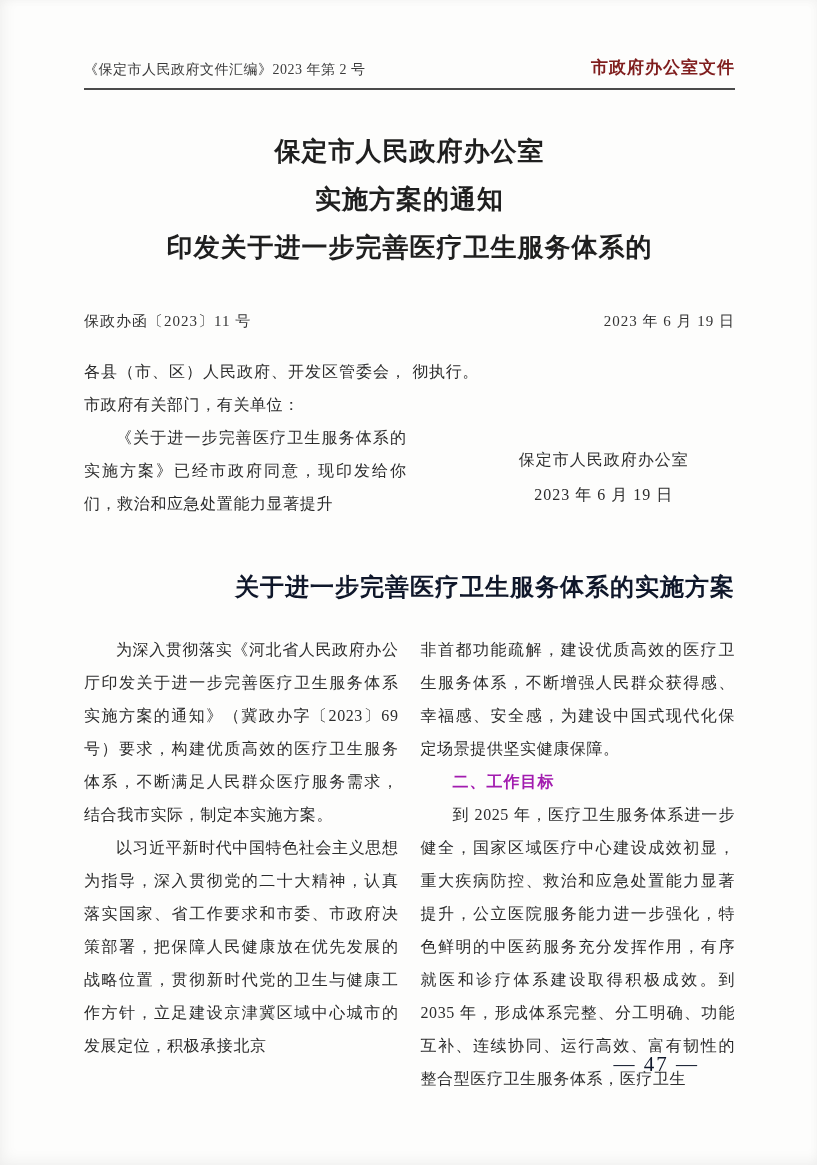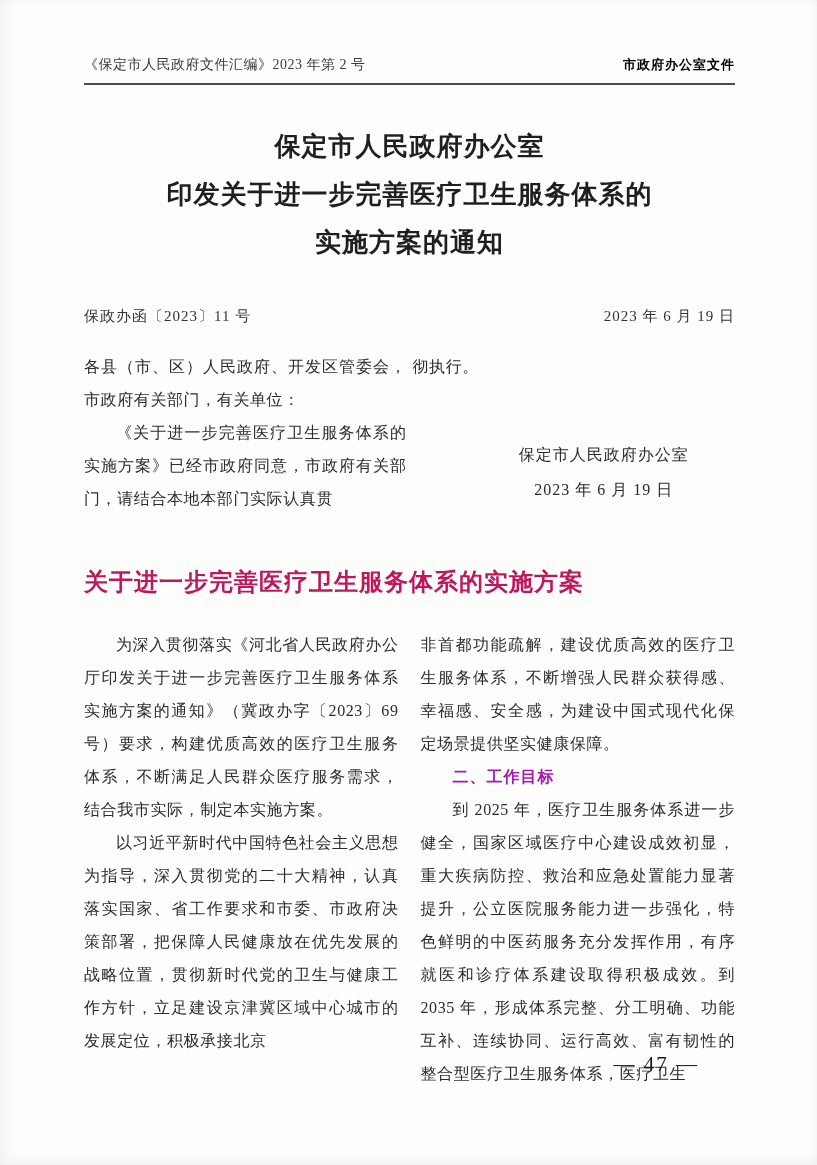--- a/index.html
+++ b/index.html
@@ -31,23 +31,23 @@
     border-bottom: 2px solid #4b4b4b;
   }
   .running-header .left {
     font-size: 14px;
     letter-spacing: 0.5px;
     color: #3a3a3a;
   }
   .running-header .right {
     font-family: "Liberation Sans", "DejaVu Sans", sans-serif;
     font-weight: bold;
-    font-size: 13px;
+    font-size: 17px;
     letter-spacing: 1px;
-    color: #000000;
+    color: #7f1d1d;
   }
 
   
   .notice-title {
     margin-top: 38px;
     text-align: center;
     font-weight: bold;
     font-size: 26px;
     line-height: 48px;
     letter-spacing: 1px;
@@ -93,25 +93,25 @@
   .signature-block .sig-line {
     font-size: 16px;
     line-height: 35px;
     letter-spacing: 1px;
     color: #2c2c2c;
   }
 
   
   .plan-title {
     margin-top: 46px;
-    text-align: left;
+    text-align: right;
     font-weight: bold;
     font-size: 24px;
     letter-spacing: 1px;
-    color: #be185d;
+    color: #0f172a;
   }
   .plan-cols { margin-top: 30px; }
 
   .section-heading {
     margin: 0;
     font-family: "Liberation Sans", "DejaVu Sans", sans-serif;
     font-weight: bold;
     font-size: 16px;
     line-height: 33px;
     letter-spacing: 1px;
@@ -136,33 +136,33 @@
 <div class="page">
   <div class="content">
 
     <div class="running-header">
       <span class="left">《保定市人民政府文件汇编》2023 年第 2 号</span>
       <span class="right">市政府办公室文件</span>
     </div>
 
     <div class="notice-title">
       <div>保定市人民政府办公室</div>
+      <div>实施方案的通知</div>
       <div>印发关于进一步完善医疗卫生服务体系的</div>
-      <div>实施方案的通知</div>
     </div>
 
     <div class="docnum-row">
       <span class="doc-number">保政办函〔2023〕11 号</span>
       <span class="doc-date">2023 年 6 月 19 日</span>
     </div>
 
     <div class="cols notice-cols">
       <div class="col">
         <p class="body-text">各县（市、区）人民政府、开发区管委会，市政府有关部门，有关单位：</p>
-        <p class="body-text indent">《关于进一步完善医疗卫生服务体系的实施方案》已经市政府同意，市政府有关部门，请结合本地本部门实际认真贯</p>
+        <p class="body-text indent">《关于进一步完善医疗卫生服务体系的实施方案》已经市政府同意，现印发给你们，救治和应急处置能力显著提升</p>
       </div>
       <div class="col">
         <p class="body-text">彻执行。</p>
         <div class="signature-block">
           <div class="sig-line">保定市人民政府办公室</div>
           <div class="sig-line">2023 年 6 月 19 日</div>
         </div>
       </div>
     </div>
 

